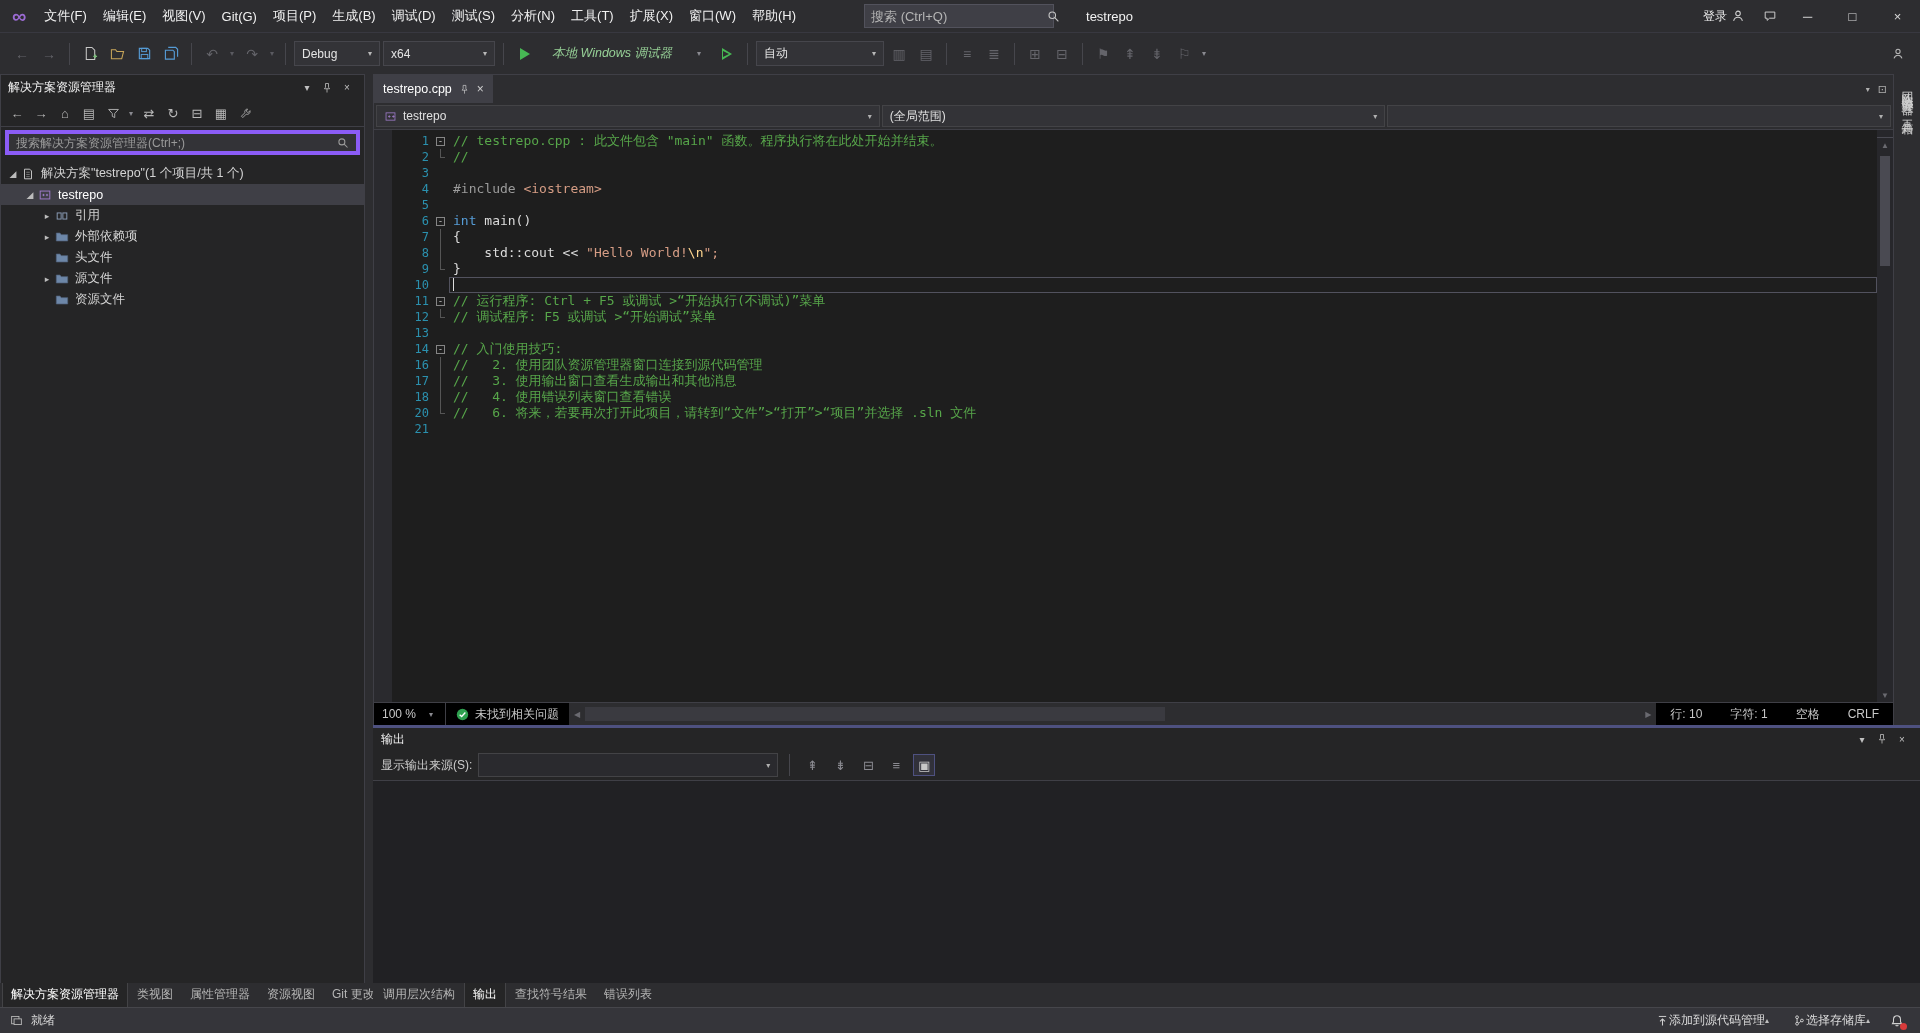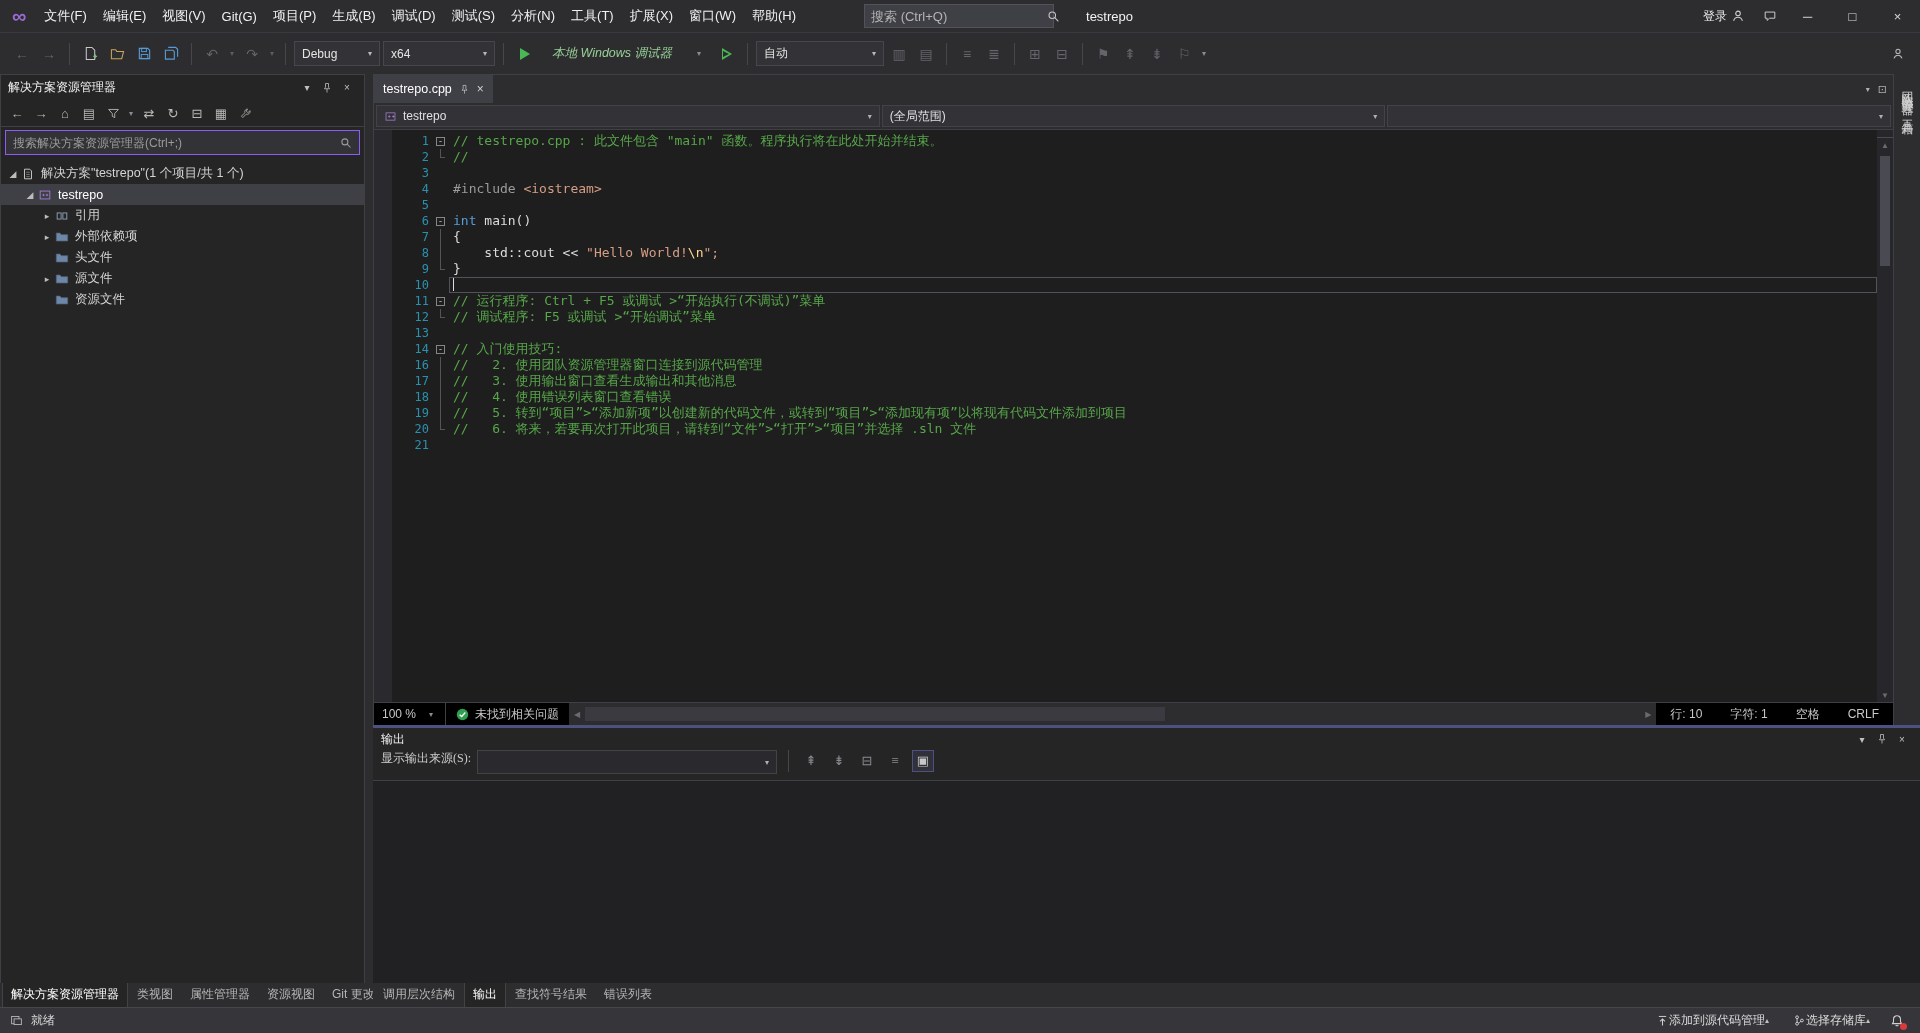--- a/index.html
+++ b/index.html
@@ -38,21 +38,21 @@
 
   
   .main { flex:1; display:flex; min-height:0; background:#2d2d30; }
   .left-dock { width:365px; flex:0 0 auto; display:flex; flex-direction:column; margin-right:8px; min-height:0; }
   .panel { flex:1; background:#252526; display:flex; flex-direction:column; min-height:0; border:1px solid #3f3f46; border-bottom:none; }
   .panel-header { height:25px; display:flex; align-items:center; padding:0 7px; color:#f1f1f1; font-size:12px; flex:0 0 auto; }
   .panel-header .ph-title { flex:1; white-space:nowrap; overflow:hidden; }
   .ph-icon { width:20px; height:18px; display:flex; align-items:center; justify-content:center; color:#c0c0c0; font-size:10px; }
   .se-toolbar { height:27px; display:flex; align-items:center; padding:0 5px; gap:2px; border-bottom:1px solid #3f3f46; flex:0 0 auto; }
   .se-tb-icon { width:22px; height:22px; display:flex; align-items:center; justify-content:center; color:#b8b8b8; font-size:13px; }
-  .se-search { margin:3px 4px; height:25px; background:#333337; border:1px solid #8b5cf6; display:flex; align-items:center; padding:0 7px; flex:0 0 auto; }
+  .se-search { margin:3px 4px; height:25px; background:#333337; border:4px solid #8b5cf6; display:flex; align-items:center; padding:0 7px; flex:0 0 auto; }
   .se-search input { flex:1; background:transparent; border:none; outline:none; color:#d0d0d0; font-size:12px; font-family:inherit; }
   .se-search input::placeholder { color:#9a9a9a; }
   .tree { flex:1; overflow:hidden; padding-top:5px; }
   .tree-row { height:21px; display:flex; align-items:center; color:#d4d4d4; font-size:12.5px; white-space:nowrap; }
   .tree-row.selected { background:#3f3f46; color:#ffffff; }
   .tree-arrow { width:16px; flex:0 0 auto; color:#bcbcbc; font-size:9px; text-align:center; }
   .tree-icon { width:18px; flex:0 0 auto; display:flex; align-items:center; }
   .tree-label { padding-left:2px; }
 
   
@@ -99,21 +99,21 @@
   .ed-stat { padding:0 14px; }
 
   .right-strip { width:26px; flex:0 0 auto; background:#2d2d30; display:flex; flex-direction:column; align-items:center; padding-top:8px; gap:14px; }
   .v-tab { writing-mode:vertical-rl; text-orientation:upright; color:#cfcfcf; font-size:12px; letter-spacing:2px; white-space:nowrap; }
 
   
   .splitter { height:3px; background:#4e5180; flex:0 0 auto; }
   .output-panel { height:255px; background:#252526; display:flex; flex-direction:column; flex:0 0 auto; }
   .output-header { height:22px; display:flex; align-items:center; padding:0 8px; color:#f1f1f1; font-size:12px; flex:0 0 auto; }
   .output-header .oh-title { flex:1; }
-  .output-toolbar { height:30px; display:flex; align-items:flex-start; padding:0 8px; gap:6px; flex:0 0 auto;font-family:Liberation Serif, serif; }
+  .output-toolbar { height:30px; display:flex; align-items:center; padding:0 8px; gap:6px; flex:0 0 auto; }
   .output-toolbar .label { color:#cccccc; white-space:nowrap; }
   .out-combo { width:300px; height:24px; background:#2a2a2e; border:1px solid #434346; display:flex; align-items:center; padding:0 7px; color:#d0d0d0; }
   .out-combo .caret { margin-left:auto; color:#b0b0b0; font-size:8px; }
   .ot-icon { width:22px; height:22px; display:flex; align-items:center; justify-content:center; color:#8a8a90; font-size:13px; }
   .ot-icon.on { border:1px solid #4e5180; background:#31313a; color:#c8c8c8; }
   .output-body { flex:1; background:#212124; border-top:1px solid #3f3f46; }
 
   
   .dock-tabs { height:24px; display:flex; align-items:center; padding:0 2px; gap:1px; background:#2d2d30; flex:0 0 auto; }
   .dock-tab { padding:3px 8px 4px; color:#b5b5b5; font-size:12px; white-space:nowrap; }
@@ -439,21 +439,20 @@
                 <div class="code-line"><span class="line-num">8</span><span class="fold-col"><span class="fold-line"></span></span><span class="line-body"><span class="tok-plain">    std::cout &lt;&lt; </span><span class="tok-string">"Hello World!</span><span class="tok-escape">\n</span><span class="tok-string">";</span></span></div>
                 <div class="code-line"><span class="line-num">9</span><span class="fold-col"><span class="fold-end"></span></span><span class="line-body"><span class="tok-plain">}</span></span></div>
                 <div class="code-line current"><span class="line-num">10</span><span class="fold-col"></span><span class="line-body"></span></div>
                 <div class="code-line"><span class="line-num">11</span><span class="fold-col"><span class="fold-box">-</span></span><span class="line-body"><span class="tok-comment">// 运行程序: Ctrl + F5 或调试 &gt;“开始执行(不调试)”菜单</span></span></div>
                 <div class="code-line"><span class="line-num">12</span><span class="fold-col"><span class="fold-end"></span></span><span class="line-body"><span class="tok-comment">// 调试程序: F5 或调试 &gt;“开始调试”菜单</span></span></div>
                 <div class="code-line"><span class="line-num">13</span><span class="fold-col"></span><span class="line-body"></span></div>
                 <div class="code-line"><span class="line-num">14</span><span class="fold-col"><span class="fold-box">-</span></span><span class="line-body"><span class="tok-comment">// 入门使用技巧:</span></span></div>
                 <div class="code-line"><span class="line-num">16</span><span class="fold-col"><span class="fold-line"></span></span><span class="line-body"><span class="tok-comment">//   2. 使用团队资源管理器窗口连接到源代码管理</span></span></div>
                 <div class="code-line"><span class="line-num">17</span><span class="fold-col"><span class="fold-line"></span></span><span class="line-body"><span class="tok-comment">//   3. 使用输出窗口查看生成输出和其他消息</span></span></div>
                 <div class="code-line"><span class="line-num">18</span><span class="fold-col"><span class="fold-line"></span></span><span class="line-body"><span class="tok-comment">//   4. 使用错误列表窗口查看错误</span></span></div>
-                <div class="code-line"><span class="line-num">19</span><span class="fold-col"><span class="fold-line"></span></span><span class="line-body"><span class="tok-comment">//   5. 转到“项目”&gt;“添加新项”以创建新的代码文件，或转到“项目”&gt;“添加现有项”以将现有代码文件添加到项目</span></span></div>
                 <div class="code-line"><span class="line-num">20</span><span class="fold-col"><span class="fold-end"></span></span><span class="line-body"><span class="tok-comment">//   6. 将来，若要再次打开此项目，请转到“文件”&gt;“打开”&gt;“项目”并选择 .sln 文件</span></span></div>
                 <div class="code-line"><span class="line-num">21</span><span class="fold-col"></span><span class="line-body"></span></div>
               </div>
             <div class="v-scrollbar">
               <div class="split-grip"></div>
               <div class="vsb-arrow">▲</div>
               <div class="vsb-track">
                 <div class="vsb-thumb"></div>
               </div>
               <div class="vsb-arrow">▼</div>

